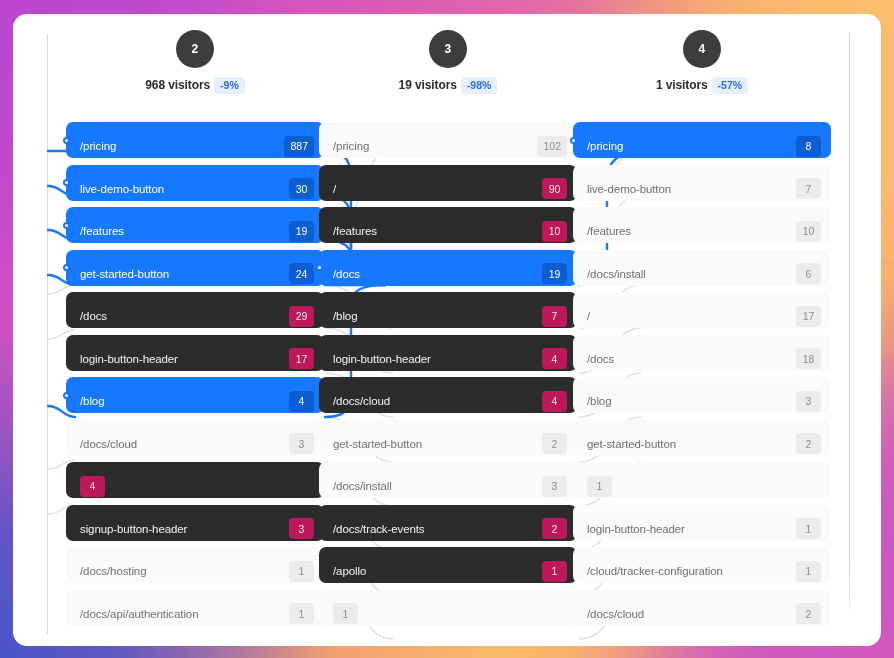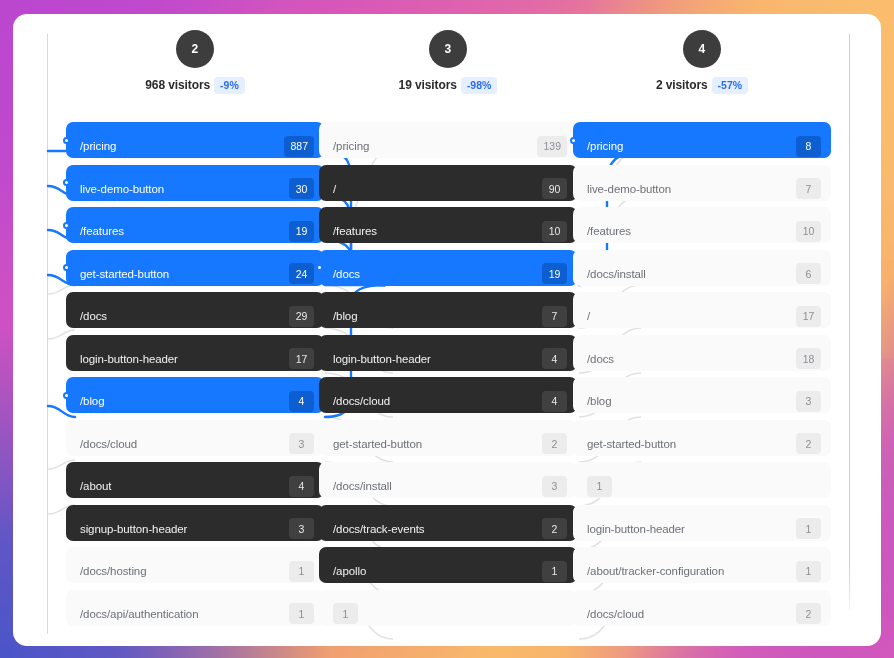--- a/index.html
+++ b/index.html
@@ -147,21 +147,21 @@
   }
 
   
   .row.plain { background: #fafafa; }
   .row.plain .label { color: #6d7177; }
   .row.plain .count { background: #ececec; color: #8b8f95; }
 
   
   .row.dark { background: #2c2c2c; }
   .row.dark .label { color: #f2f2f2; }
-  .row.dark .count { background: #404040; color: #eaeaea; }
+  .row.dark .count { background: #be185d; color: #eaeaea; }
 
   
   .row.active { background: #1677ff; }
   .row.active .label { color: #ffffff; }
   .row.active .count { background: #0d5ed0; color: #ffffff; }
 
   
   .nub {
     position: absolute;
     top: 50%;
@@ -283,21 +283,20 @@
             <span class="nub left"></span>
             <span class="label">/blog</span>
             <span class="count">4</span>
             <span class="nub right"></span>
           </div>
           <div class="row plain">
             <span class="label">/docs/cloud</span>
             <span class="count">3</span>
           </div>
           <div class="row dark">
-            <span class="label">/about</span>
             <span class="count">4</span>
           </div>
           <div class="row dark">
             <span class="label">signup-button-header</span>
             <span class="count">3</span>
           </div>
           <div class="row plain">
             <span class="label">/docs/hosting</span>
             <span class="count">1</span>
           </div>
@@ -312,21 +311,21 @@
       <div class="col-header">
         <div class="step-badge">3</div>
         <div class="col-stats">
           <span class="visitors">19 visitors</span>
           <span class="delta">-98%</span>
         </div>
       </div>
       <div class="rows">
           <div class="row plain">
             <span class="label">/pricing</span>
-            <span class="count">139</span>
+            <span class="count">102</span>
           </div>
           <div class="row dark">
             <span class="label">/</span>
             <span class="count">90</span>
           </div>
           <div class="row dark">
             <span class="label">/features</span>
             <span class="count">10</span>
           </div>
           <div class="row active">
@@ -366,21 +365,21 @@
           <div class="row plain">
             <span class="count">1</span>
           </div>
         </div>
     </div>
 
     <div class="column" id="col-2">
       <div class="col-header">
         <div class="step-badge">4</div>
         <div class="col-stats">
-          <span class="visitors">2 visitors</span>
+          <span class="visitors">1 visitors</span>
           <span class="delta">-57%</span>
         </div>
       </div>
       <div class="rows">
           <div class="row active">
             <span class="nub left"></span>
             <span class="label">/pricing</span>
             <span class="count">8</span>
           </div>
           <div class="row plain">
@@ -412,21 +411,21 @@
             <span class="count">2</span>
           </div>
           <div class="row plain">
             <span class="count">1</span>
           </div>
           <div class="row plain">
             <span class="label">login-button-header</span>
             <span class="count">1</span>
           </div>
           <div class="row plain">
-            <span class="label">/about/tracker-configuration</span>
+            <span class="label">/cloud/tracker-configuration</span>
             <span class="count">1</span>
           </div>
           <div class="row plain">
             <span class="label">/docs/cloud</span>
             <span class="count">2</span>
           </div>
         </div>
     </div>
 
   </div>

